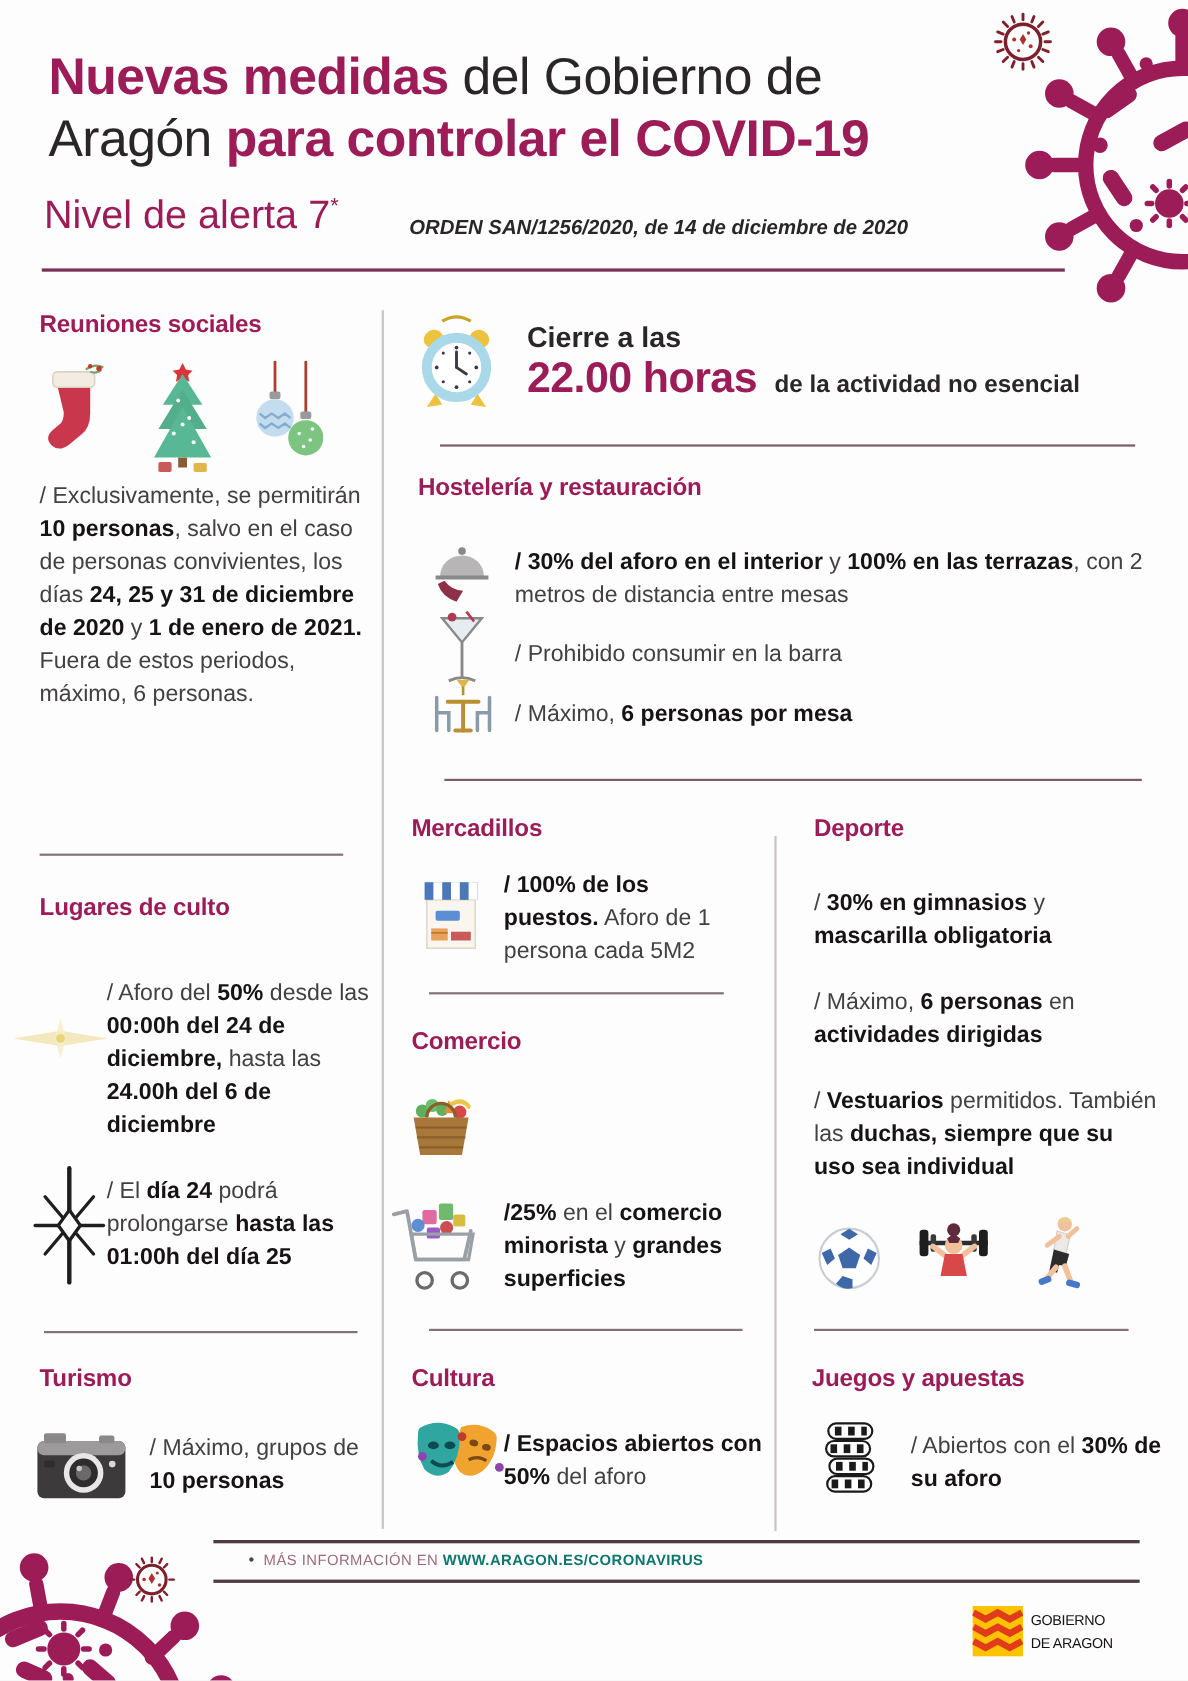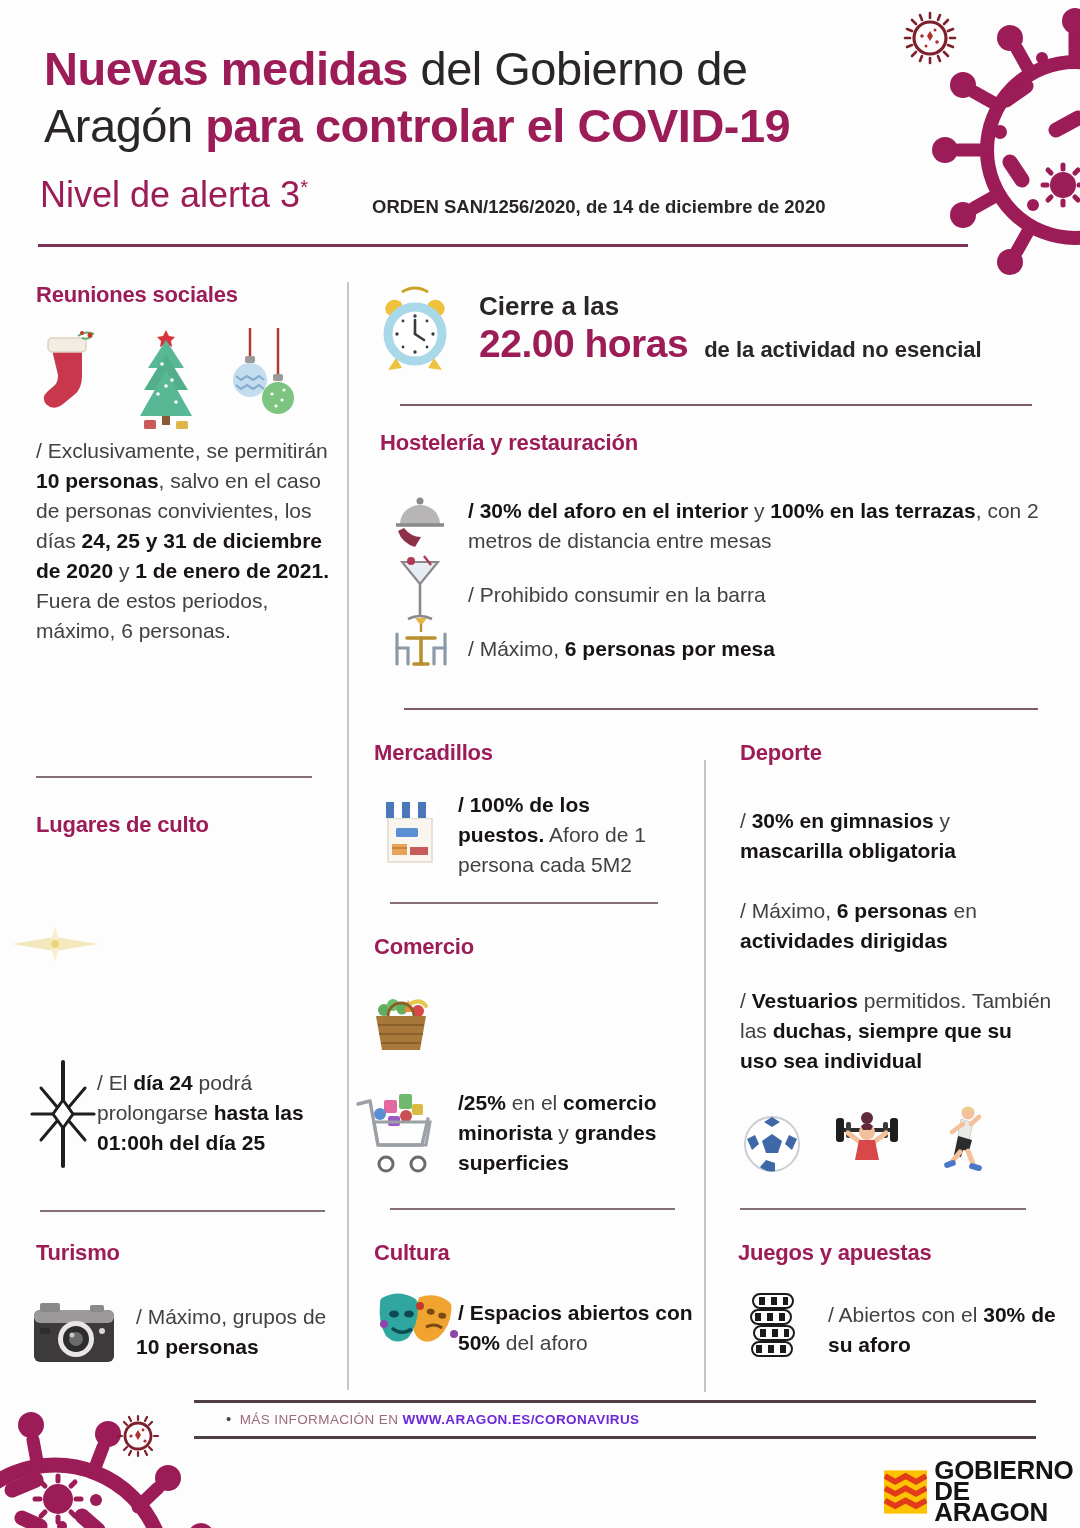--- a/index.html
+++ b/index.html
@@ -13,41 +13,41 @@
   .hd{font-size:22px;font-weight:700;color:var(--accent);letter-spacing:-0.2px;}
   .p{font-size:21px;line-height:30px;color:var(--body);}
   .p .b{font-weight:700;color:var(--bodyb);}
   .rule{position:absolute;height:2px;background:var(--rule-mid);}
   .rule-dark{position:absolute;height:3px;background:var(--rule-dark);}
   .vline{position:absolute;width:2px;background:var(--divider);}
   .title{font-size:47px;line-height:57px;font-weight:400;color:var(--ink);letter-spacing:-0.5px;}
   .title .acc{color:var(--accent);font-weight:700;}
   .alert{font-size:36px;font-weight:400;color:var(--accent);}
   .alert sup{font-size:20px;}
-  .orden{font-size:18.5px;font-weight:700;color:var(--ink);text-align:center;}
+  .orden{font-size:18.5px;font-style:italic;font-weight:700;color:var(--ink);text-align:center;}
   .closure-prefix{font-size:26px;font-weight:700;color:var(--ink);}
   .closure-time{font-size:39px;font-weight:700;color:var(--accent);letter-spacing:-0.5px;}
   .closure-suffix{font-size:22px;font-weight:700;color:var(--ink);margin-left:16px;}
   .finfo{font-size:13.5px;letter-spacing:0.4px;color:#9c6a7c;}
   .finfo .bullet{color:#4a4647;margin-right:8px;font-size:15px;}
-  .finfo .url{font-weight:700;color:#6d28d9;}
+  .finfo .url{font-weight:700;color:#0f766e;}
   .logo{display:flex;align-items:center;gap:7px;}
-  .logo-text{font-size:26px;line-height:21px;font-weight:700;color:#161314;letter-spacing:-0.3px;}
+  .logo-text{font-size:13px;line-height:21px;font-weight:400;color:#161314;letter-spacing:-0.3px;}
 </style>
 </head>
 <body>
 
 <div class="page">
 
   <div class="abs title" style="left:44px;top:40px;width:860px;">
     <div><span class="acc">Nuevas medidas</span><span> del Gobierno de</span></div>
     <div><span>Aragón </span><span class="acc">para controlar el COVID-19</span></div>
   </div>
   <div class="abs alert" style="left:40px;top:174px;">
-    <span>Nivel de alerta 3</span><sup>*</sup>
+    <span>Nivel de alerta 7</span><sup>*</sup>
   </div>
   <div class="abs orden" style="left:372px;top:196px;">ORDEN SAN/1256/2020, de 14 de diciembre de 2020</div>
   <div class="rule-dark" style="left:38px;top:244px;width:930px;background:#7c3258;"></div>
 
   <svg class="abs" style="left:860px;top:0;width:220px;height:280px;overflow:visible;" viewBox="0 0 220 280">
     <g stroke="#9c1c57" fill="#9c1c57">
       <circle cx="215" cy="150" r="88" fill="none" stroke-width="14"></circle>
       <g stroke-width="13" stroke-linecap="round">
         <line x1="127" y1="150" x2="98" y2="150"></line>
           <circle cx="85" cy="150" r="13" stroke="none"></circle>
@@ -166,20 +166,21 @@
 
   <div class="rule" style="left:36px;top:776px;width:276px;"></div>
 
   <div class="abs hd" style="left:36px;top:812px;text-align:center;">Lugares de culto</div>
 
   <svg class="abs" style="left:12px;top:918px;width:86px;height:52px;" viewBox="0 0 86 52">
     <polygon points="0,26 43,19 86,26 43,33" fill="#f0e2a8" opacity="0.75"></polygon>
     <polygon points="43,8 48,26 43,44 38,26" fill="#f5eecb" opacity="0.9"></polygon>
     <circle cx="43" cy="26" r="4" fill="#e8d070" opacity="0.9"></circle>
   </svg>
+  <p class="p abs" style="left:97px;top:888px;width:246px;"><span>/ Aforo del </span><span class="b">50%</span><span> desde las </span><span class="b">00:00h del 24 de diciembre,</span><span> hasta las </span><span class="b">24.00h del 6 de diciembre</span></p>
 
   <svg class="abs" style="left:24px;top:1060px;width:78px;height:108px;" viewBox="0 0 78 108">
     <g stroke="#1e1e1e" stroke-linecap="round">
       <line x1="39" y1="2" x2="39" y2="106" stroke-width="4"></line>
       <line x1="8" y1="54" x2="70" y2="54" stroke-width="3.2"></line>
       <line x1="17" y1="28" x2="61" y2="80" stroke-width="3"></line>
       <line x1="61" y1="28" x2="17" y2="80" stroke-width="3"></line>
       <polygon points="39,40 49,54 39,68 29,54" fill="#fdfdfd" stroke-width="3"></polygon>
     </g>
   </svg>

